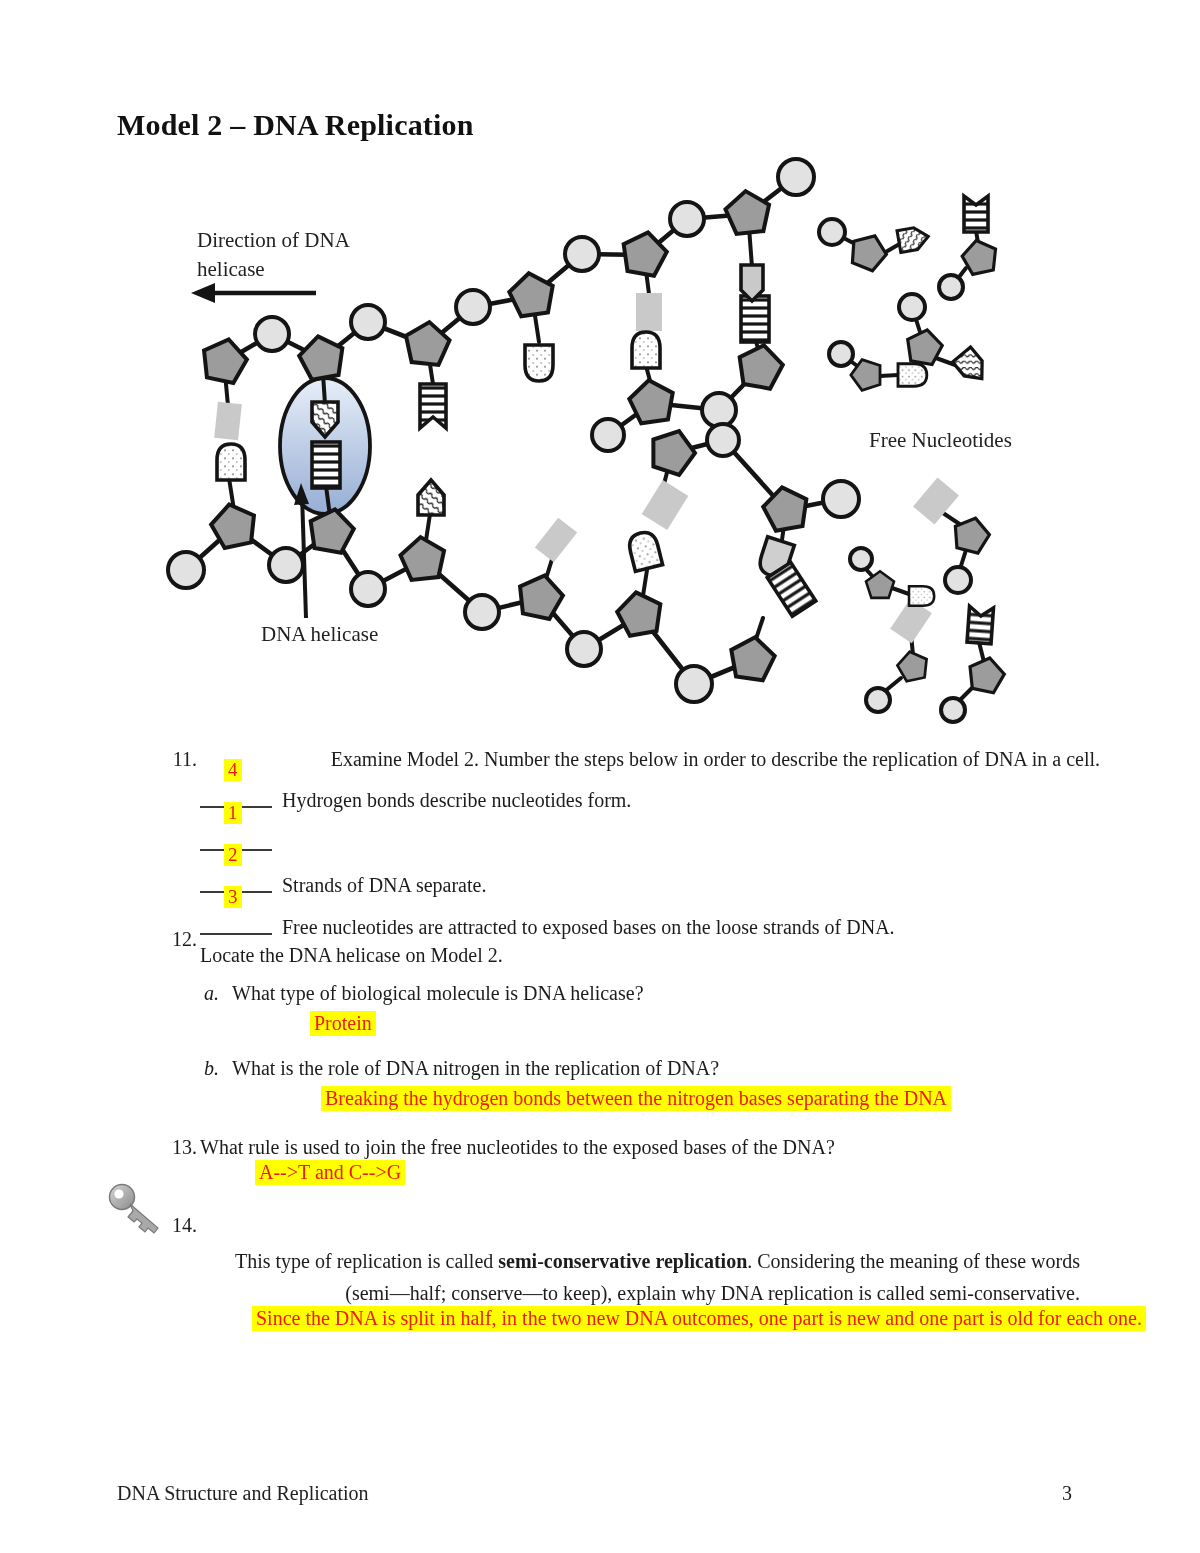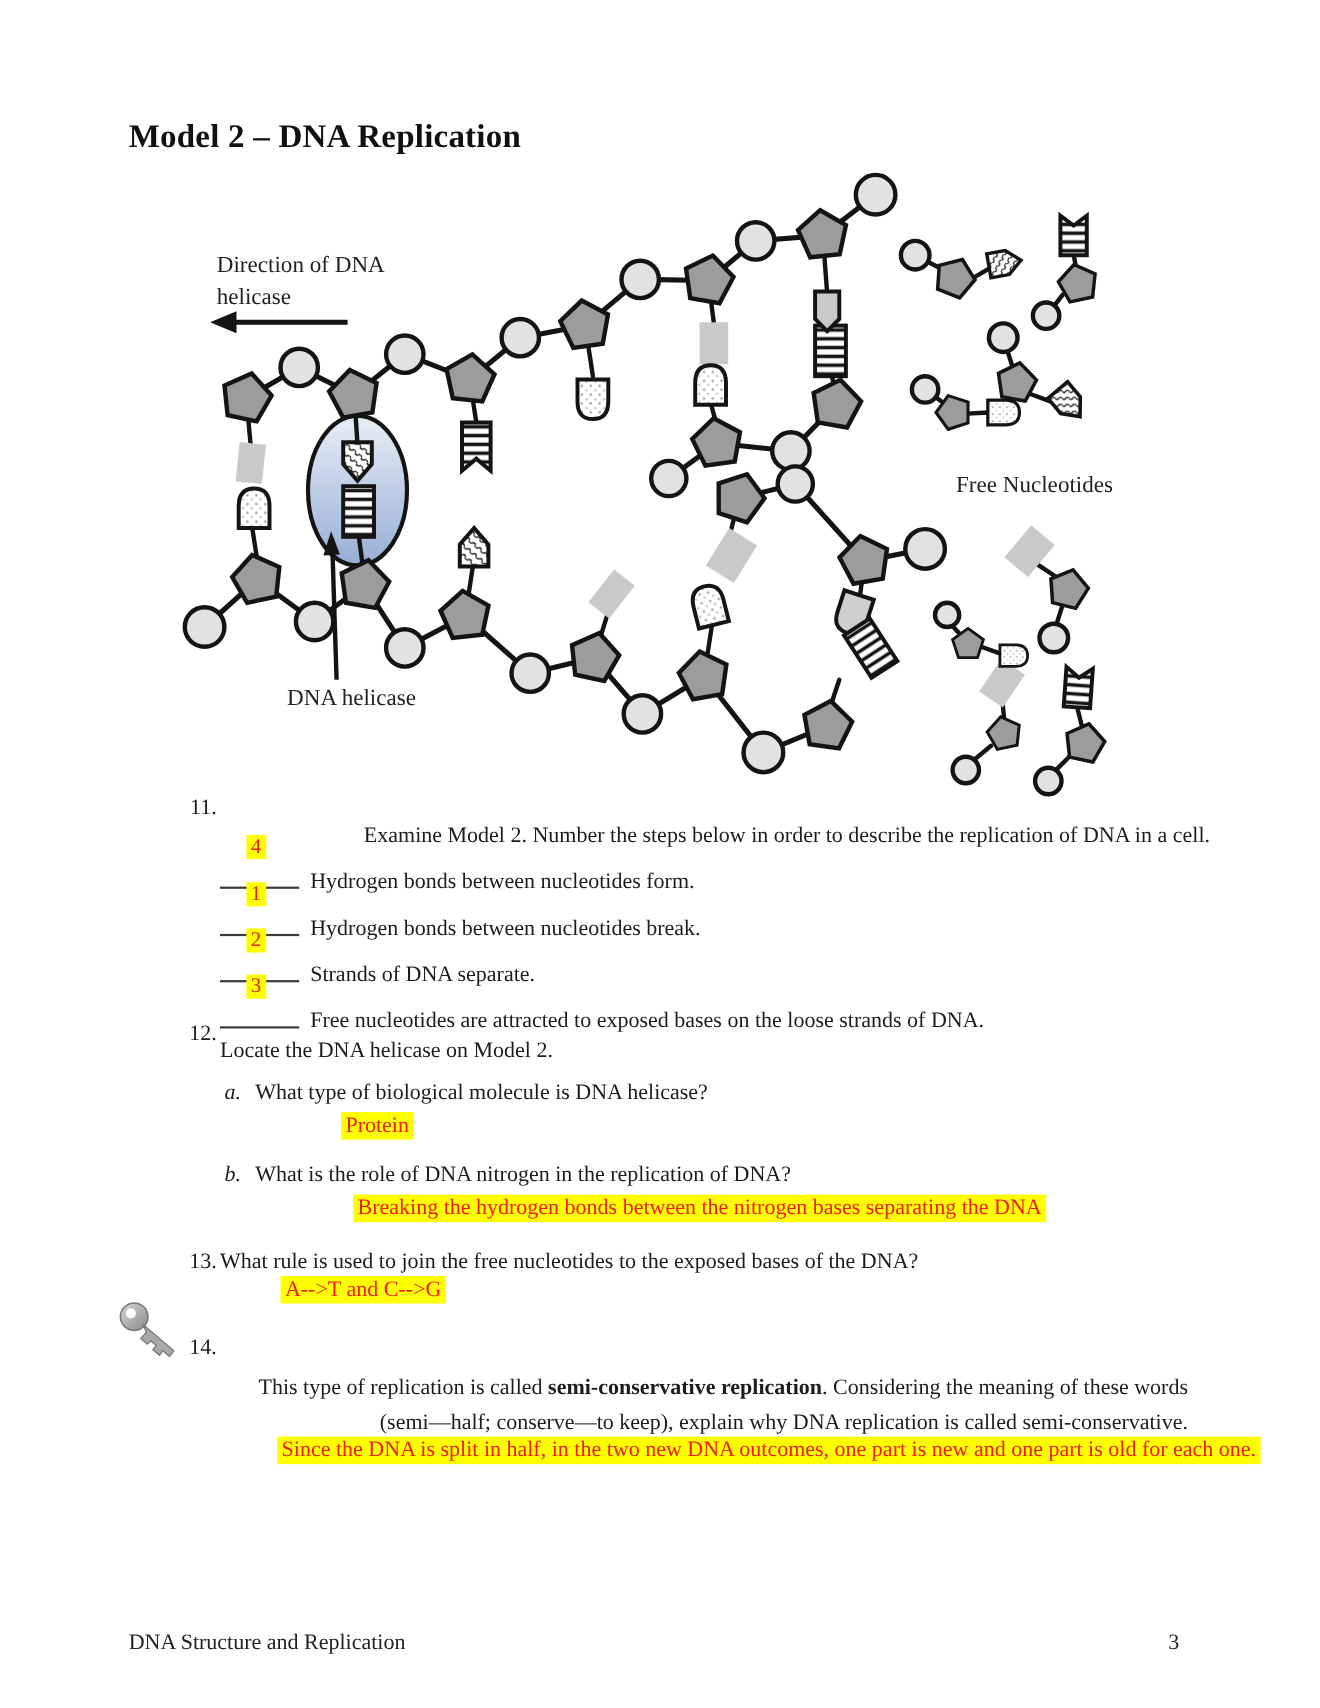--- a/index.html
+++ b/index.html
@@ -216,28 +216,28 @@
       <circle cx="912" cy="307" r="13" fill="#e2e2e2" stroke="#141414" stroke-width="4"></circle>
       <circle cx="841" cy="354" r="12" fill="#e2e2e2" stroke="#141414" stroke-width="4"></circle>
       <circle cx="958" cy="580" r="13" fill="#e2e2e2" stroke="#141414" stroke-width="4"></circle>
       <circle cx="861" cy="559" r="11" fill="#e2e2e2" stroke="#141414" stroke-width="4"></circle>
       <circle cx="878" cy="700" r="12" fill="#e2e2e2" stroke="#141414" stroke-width="4"></circle>
       <circle cx="953" cy="710" r="12" fill="#e2e2e2" stroke="#141414" stroke-width="4"></circle>
     </g>
     <text x="869" y="447" font-size="21" fill="#222">Free Nucleotides</text>
   </svg>
 
-  <div class="q-num" style="top:723px">11.</div>
+  <div class="q-num" style="top:748px">11.</div>
   <div class="q-text" style="top:748px;width:900px">Examine Model 2. Number the steps below in order to describe the replication of DNA in a cell.</div>
 
   <div class="step" style="top:786px">
-    <span class="step-num">4</span><span class="step-blank"></span><span class="step-text">Hydrogen bonds between nucleotides form.</span>
+    <span class="step-num">4</span><span class="step-blank"></span><span class="step-text">Hydrogen bonds describe nucleotides form.</span>
   </div>
   <div class="step" style="top:829px">
-    <span class="step-num">1</span><span class="step-blank"></span><span class="step-text">Hydrogen bonds between nucleotides break.</span>
+    <span class="step-num">1</span><span class="step-blank"></span>
   </div>
   <div class="step" style="top:871px">
     <span class="step-num">2</span><span class="step-blank"></span><span class="step-text">Strands of DNA separate.</span>
   </div>
   <div class="step" style="top:913px">
     <span class="step-num">3</span><span class="step-blank"></span><span class="step-text">Free nucleotides are attracted to exposed bases on the loose strands of DNA.</span>
   </div>
 
   <div class="q-num" style="top:928px">12.</div>
   <div class="q-text" style="top:944px">Locate the DNA helicase on Model 2.</div>

